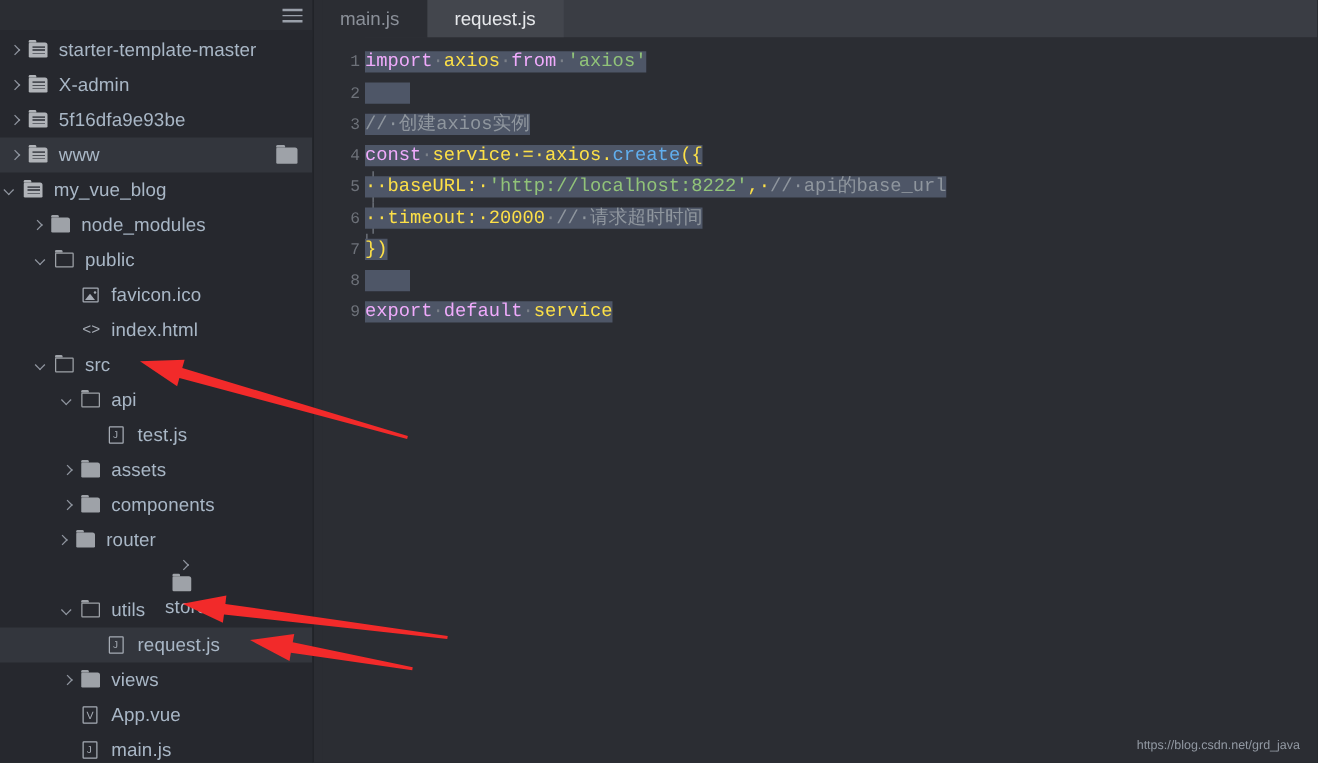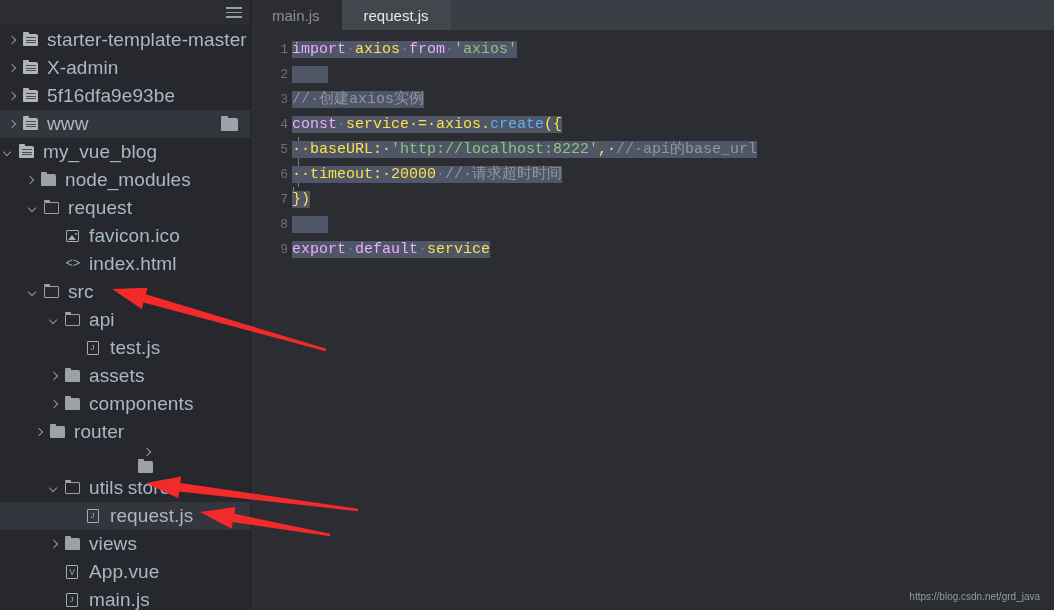--- a/index.html
+++ b/index.html
@@ -175,21 +175,21 @@
     width:2px; height:2px; border-radius:50%; background:#a6acb5;
   }
   
   .ic-html {
     position: absolute; left: 0px; top: 0px;
     width: 18px; height: 16px;
     font-size: 12px; line-height: 16px;
     color: #a6acb5; text-align: center;
     font-family: "Liberation Mono", monospace;
   }
-  .row-label { font-size: 19px; letter-spacing: 0.1px; }
+  .row-label { font-size: 15px; letter-spacing: 0.1px; }
   .row-right-folder {
     position: absolute; right: 12px; top: 8px;
     width: 17px; height: 13px;
     background: #9ea2a8;
     border-radius: 1px 2px 1px 1px;
   }
   .row-right-folder::before {
     content:"";
     position:absolute; left:0; top:-2px;
     width:7px; height:2px; background:#9ea2a8; border-radius:1px 1px 0 0;
@@ -360,21 +360,21 @@
           <span class="icon">
             <span class="ic-folder"></span>
           </span>
           <span class="row-label">node_modules</span>
         </div>
         <div class="row" style="padding-left: 27px;">
           <span class="arrow down"></span>
           <span class="icon">
             <span class="ic-folder-open"></span>
           </span>
-          <span class="row-label">request</span>
+          <span class="row-label">public</span>
         </div>
         <div class="row" style="padding-left: 48px;">
           <span class="arrow"></span>
           <span class="icon">
             <span class="ic-image"></span>
           </span>
           <span class="row-label">favicon.ico</span>
         </div>
         <div class="row" style="padding-left: 48px;">
           <span class="arrow"></span>
@@ -411,21 +411,21 @@
           </span>
           <span class="row-label">assets</span>
         </div>
         <div class="row" style="padding-left: 48px;">
           <span class="arrow right"></span>
           <span class="icon">
             <span class="ic-folder"></span>
           </span>
           <span class="row-label">components</span>
         </div>
-        <div class="row" style="padding-left: 33px;">
+        <div class="row" style="padding-left: 44px;">
           <span class="arrow right"></span>
           <span class="icon">
             <span class="ic-folder"></span>
           </span>
           <span class="row-label">router</span>
         </div>
         <div class="row" style="padding-left: 48px; flex-direction: column;">
           <span class="arrow right"></span>
           <span class="icon">
             <span class="ic-folder"></span>

